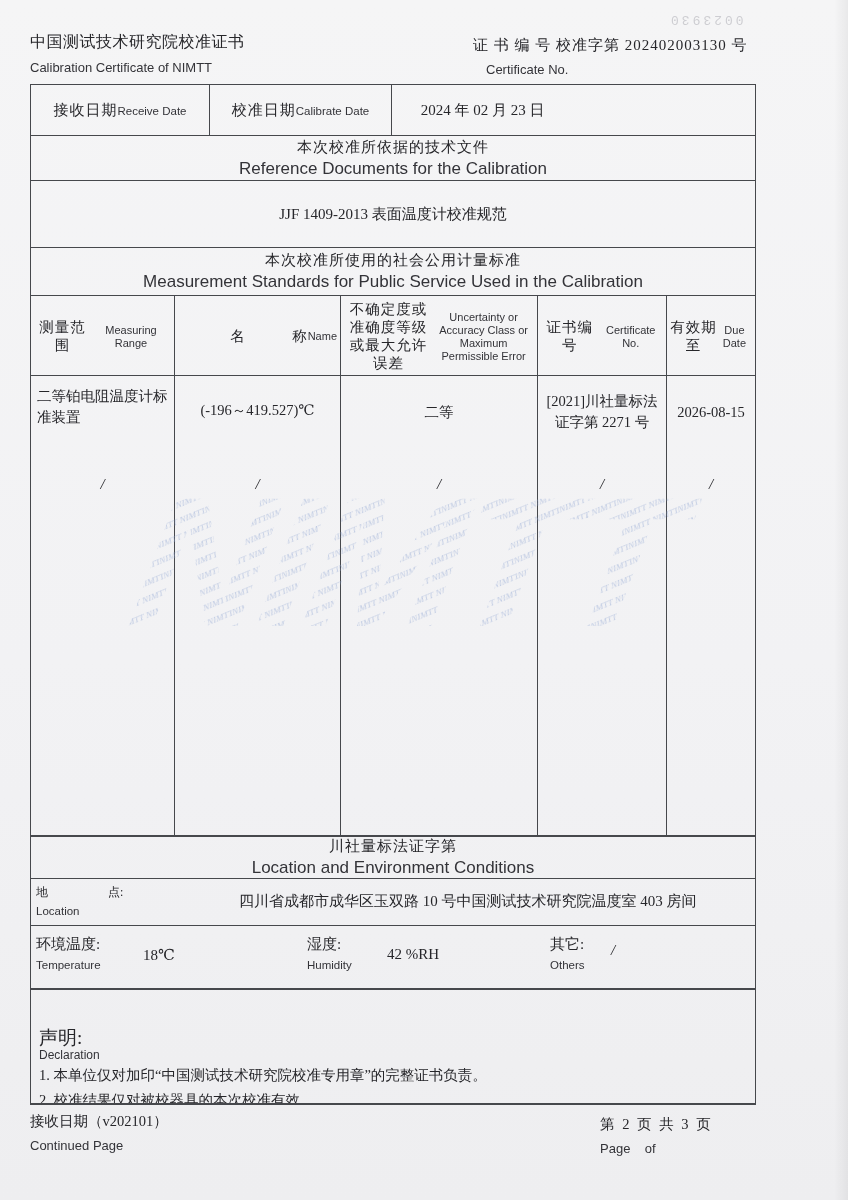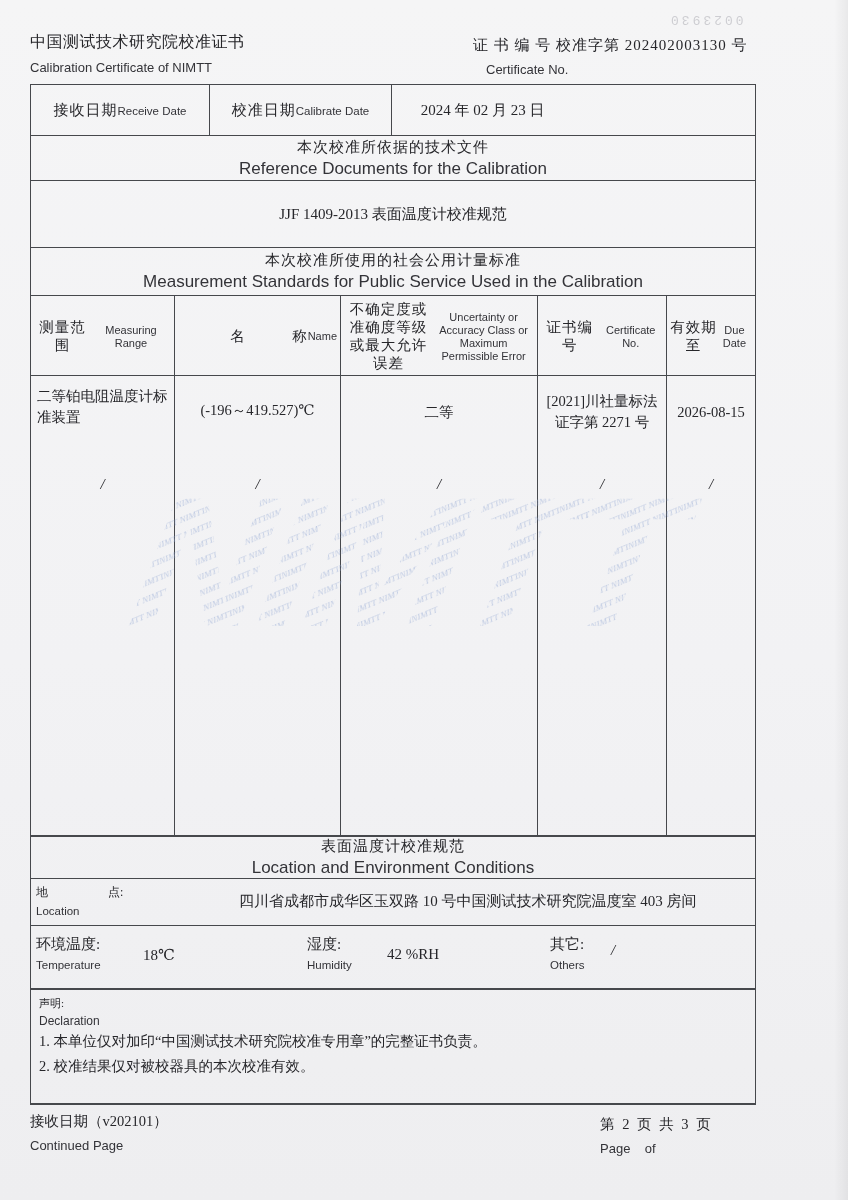--- a/index.html
+++ b/index.html
@@ -63,21 +63,21 @@
   .row-env{height:63px;}
   .g-zh{font-size:15px;}
   .g-en{font-size:11.5px;}
   .row-env .t-zh{left:5px;top:9px;} .row-env .t-en{left:5px;top:33px;}
   .row-env .t-v{left:112px;top:20px;font-size:15px;}
   .row-env .h2-zh{left:276px;top:9px;} .row-env .h2-en{left:276px;top:33px;}
   .row-env .h2-v{left:356px;top:20px;font-size:15px;}
   .row-env .o-zh{left:519px;top:9px;} .row-env .o-en{left:519px;top:33px;}
   .row-env .o-v{left:580px;top:16px;font-size:15px;font-style:italic;}
   .sec-decl{height:115px;padding:4px 8px;overflow:hidden;}
-  .decl-zh{font-size:11px;line-height:19px;}
+  .decl-zh{font-size:19px;line-height:19px;margin-top:34px;}
   .decl-en{font-size:12px;line-height:16px;}
   .decl-item{font-size:14.5px;line-height:25px;}
   
   .f-left-zh{left:30px;top:1112px;font-size:14.5px;}
   .f-left-en{left:30px;top:1138px;font-size:13px;}
   .f-right-zh{left:600px;top:1115px;font-size:14.5px;letter-spacing:2px;}
   .f-right-en{left:600px;top:1141px;font-size:13px;white-space:pre;}
   
   .wm{position:absolute;left:118px;top:408px;opacity:.5;pointer-events:none;}
 </style>
@@ -166,21 +166,21 @@
         <div class="sl">/</div>
       </div>
       <div class="bc">
         <div class="v due">2026-08-15</div>
         <div class="sl">/</div>
       </div>
     </div>
 
     <div class="sec sec-loch thick">
       <div class="center2">
-        <span class="h-zh">表面温度计校准规范</span>
+        <span class="h-zh">川社量标法证字第</span>
         <span class="h-en en">Location and Environment Conditions</span>
       </div>
     </div>
 
     <div class="sec row-loc">
       <span class="loc-lbl">地　　　　　点:</span>
       <span class="loc-lbl-en en">Location</span>
       <span class="loc-val">四川省成都市成华区玉双路 10 号中国测试技术研究院温度室 403 房间</span>
     </div>
 

